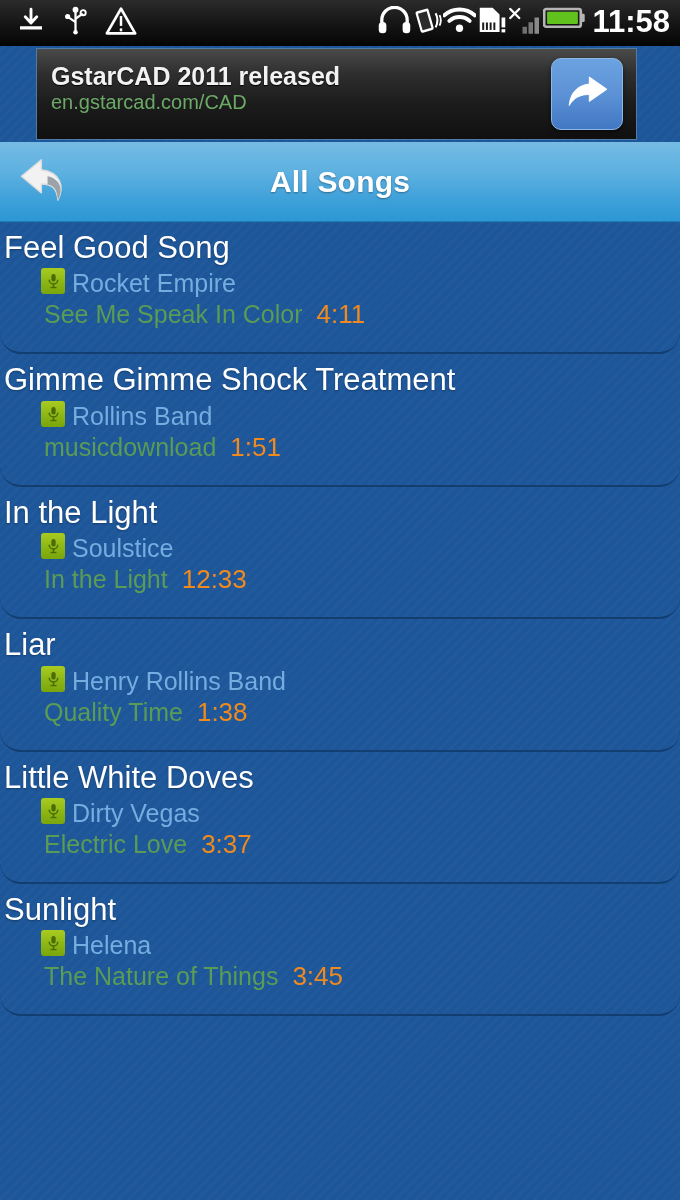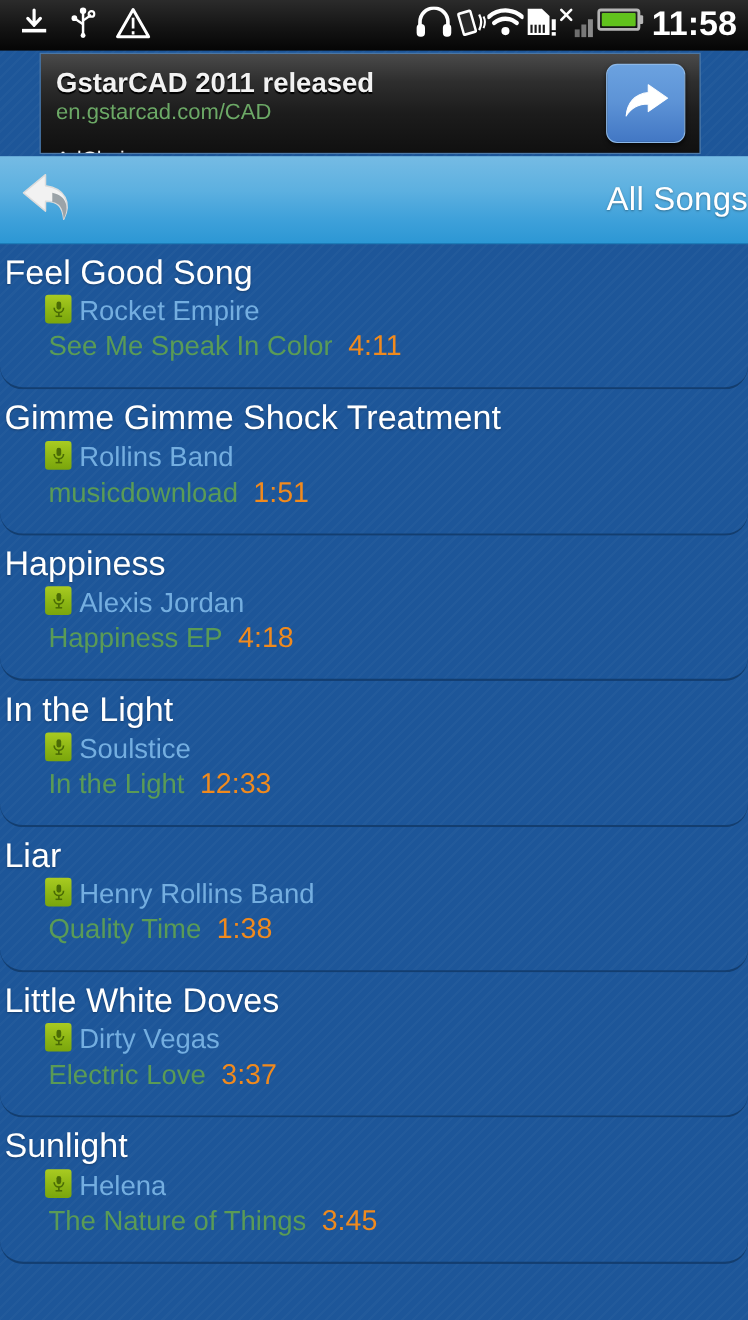--- a/index.html
+++ b/index.html
@@ -119,24 +119,24 @@
     top: 50%;
     transform: translateY(-50%);
     width: 60px;
     height: 56px;
     display: flex;
     align-items: center;
     justify-content: center;
   }
   #page-title {
     width: 100%;
-    text-align: right;
+    text-align: center;
     color: #ffffff;
     font-size: 30px;
-    font-weight: normal;
+    font-weight: bold;
     text-shadow: 0 1px 2px rgba(0,0,0,0.35);
     letter-spacing: 0.2px;
   }
 
   
   #song-list {
     position: relative;
     width: 100%;
   }
   .song-row {
@@ -351,38 +351,20 @@
             </svg>
           </span>
           <span class="song-artist">Rollins Band</span>
         </div>
         <div class="song-album-row">
           <span class="song-album">musicdownload</span>
           <span class="song-duration">1:51</span>
         </div>
       </div>
       <div class="song-row">
-        <div class="song-title">Happiness</div>
-        <div class="song-meta-artist">
-          <span class="mic-icon">
-            <svg width="13" height="16" viewBox="0 0 12 15">
-              <rect x="4" y="1" width="4" height="7" rx="2" fill="#4a6b05"></rect>
-              <path d="M2 6.4 A4 4 0 0 0 10 6.4" fill="none" stroke="#4a6b05" stroke-width="1.4"></path>
-              <rect x="5.3" y="10.2" width="1.4" height="3.4" fill="#4a6b05"></rect>
-              <rect x="3.2" y="13" width="5.6" height="1.3" fill="#4a6b05"></rect>
-            </svg>
-          </span>
-          <span class="song-artist">Alexis Jordan</span>
-        </div>
-        <div class="song-album-row">
-          <span class="song-album">Happiness EP</span>
-          <span class="song-duration">4:18</span>
-        </div>
-      </div>
-      <div class="song-row">
         <div class="song-title">In the Light</div>
         <div class="song-meta-artist">
           <span class="mic-icon">
             <svg width="13" height="16" viewBox="0 0 12 15">
               <rect x="4" y="1" width="4" height="7" rx="2" fill="#4a6b05"></rect>
               <path d="M2 6.4 A4 4 0 0 0 10 6.4" fill="none" stroke="#4a6b05" stroke-width="1.4"></path>
               <rect x="5.3" y="10.2" width="1.4" height="3.4" fill="#4a6b05"></rect>
               <rect x="3.2" y="13" width="5.6" height="1.3" fill="#4a6b05"></rect>
             </svg>
           </span>

